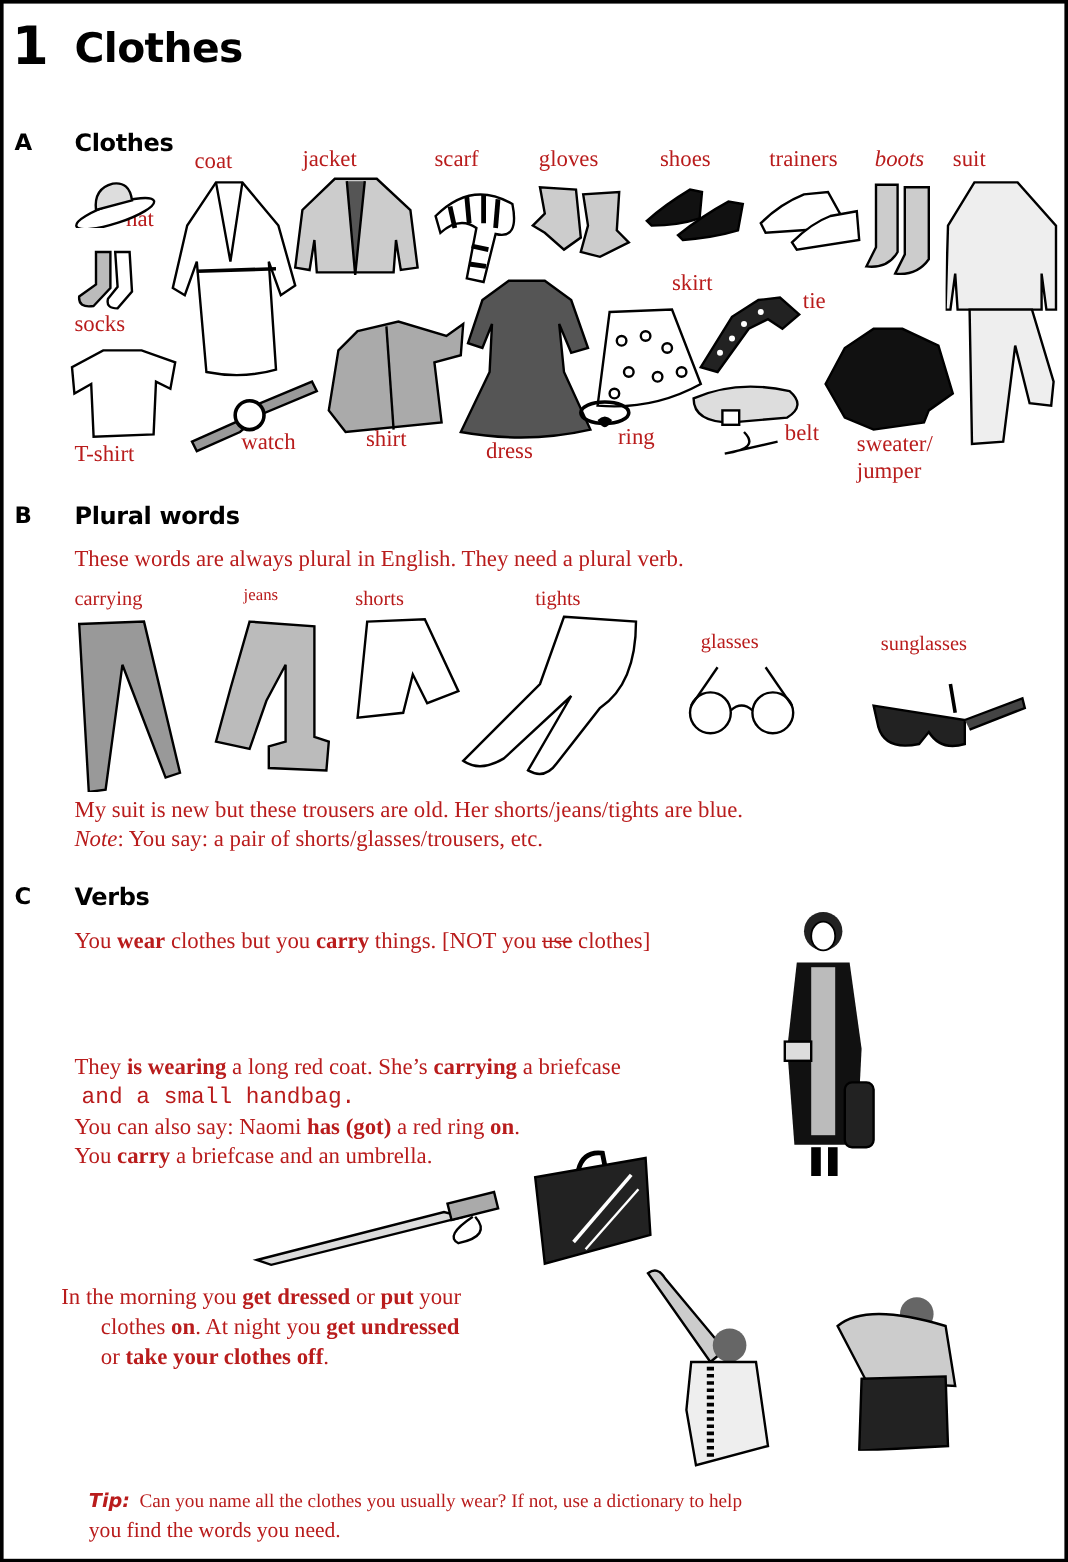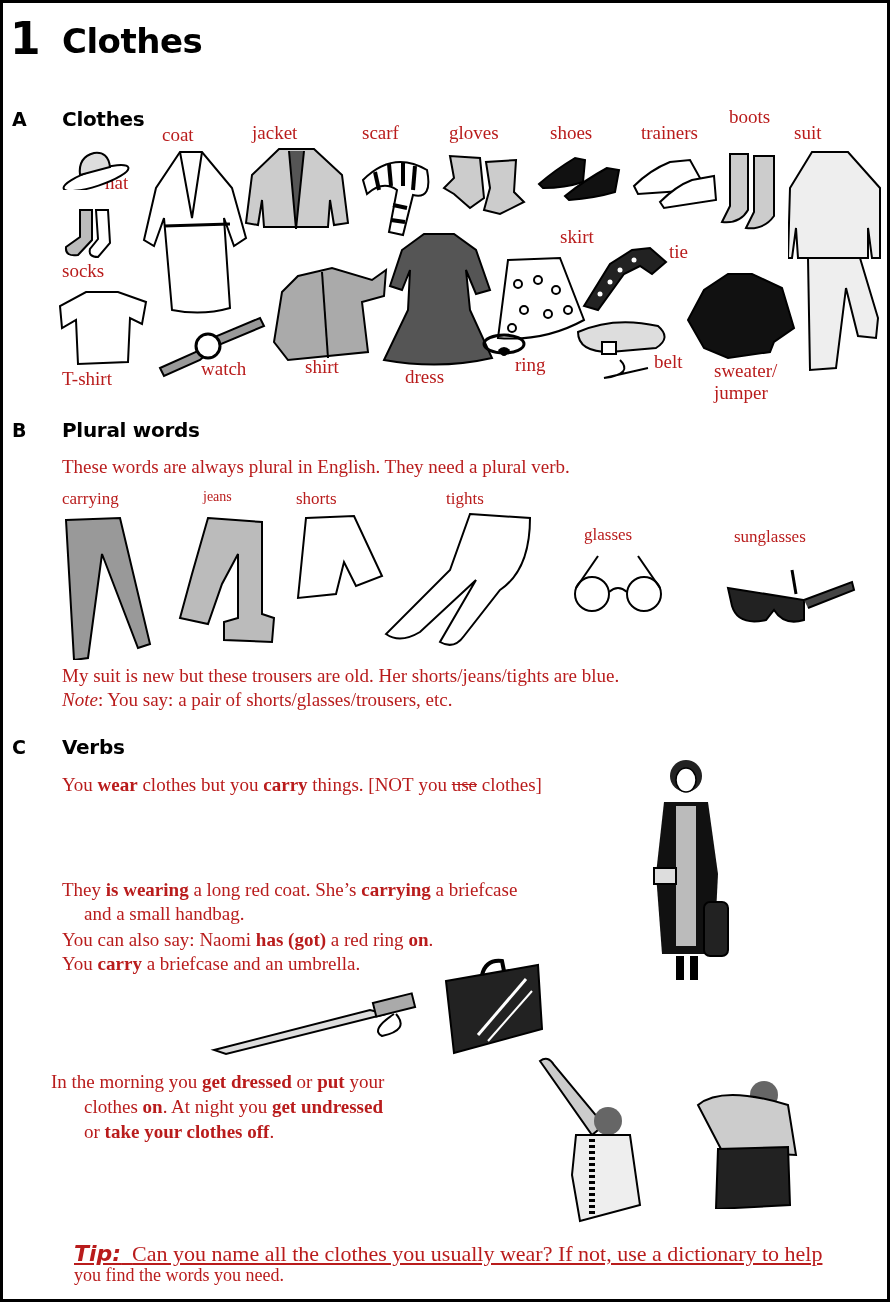--- a/index.html
+++ b/index.html
@@ -31,21 +31,21 @@
 
 <div class="abs sans sec-letter" style="top:108px;">A</div>
 <div class="abs sans sec-title" style="top:107px;">Clothes</div>
 
 <div class="abs serif lbl" style="left:162px;top:124px;">coat</div>
 <div class="abs serif lbl" style="left:252px;top:122px;">jacket</div>
 <div class="abs serif lbl" style="left:362px;top:122px;">scarf</div>
 <div class="abs serif lbl" style="left:449px;top:122px;">gloves</div>
 <div class="abs serif lbl" style="left:550px;top:122px;">shoes</div>
 <div class="abs serif lbl" style="left:641px;top:122px;">trainers</div>
-<div class="abs serif lbl" style="left:729px;top:106px;">boots</div>
+<div class="abs serif lbl" style="left:729px;top:122px;font-style:italic;">boots</div>
 <div class="abs serif lbl" style="left:794px;top:122px;">suit</div>
 <div class="abs serif lbl" style="left:105px;top:172px;">hat</div>
 <div class="abs serif lbl" style="left:62px;top:260px;">socks</div>
 <div class="abs serif lbl" style="left:560px;top:226px;">skirt</div>
 <div class="abs serif lbl" style="left:669px;top:241px;">tie</div>
 <div class="abs serif lbl" style="left:62px;top:368px;">T-shirt</div>
 <div class="abs serif lbl" style="left:201px;top:358px;">watch</div>
 <div class="abs serif lbl" style="left:305px;top:356px;">shirt</div>
 <div class="abs serif lbl" style="left:405px;top:366px;">dress</div>
 <div class="abs serif lbl" style="left:515px;top:354px;">ring</div>
@@ -237,21 +237,21 @@
 
 <div class="abs serif body" style="left:62px;top:665px;">My suit is new but these trousers are old. Her shorts/jeans/tights are blue.</div>
 <div class="abs serif body" style="left:62px;top:689px;"><i>Note</i><span>: You say: a pair of shorts/glasses/trousers, etc.</span></div>
 
 <div class="abs sans sec-letter" style="top:736px;">C</div>
 <div class="abs sans sec-title" style="top:735px;">Verbs</div>
 
 <div class="abs serif body" style="left:62px;top:774px;"><span>You </span><b>wear</b><span> clothes but you </span><b>carry</b><span> things. [</span><span class="sc">NOT</span><span> you </span><span class="strike">use</span><span> clothes]</span></div>
 
 <div class="abs serif body" style="left:62px;top:879px;"><span>They </span><b>is wearing</b><span> a long red coat. She’s </span><b>carrying</b><span> a briefcase</span></div>
-<div class="abs serif body" style="left:84px;top:903px;">and a small handbag.</div>
+<div class="abs serif body" style="left:68px;top:903px;font-family:Liberation Mono, monospace;">and a small handbag.</div>
 <div class="abs serif body" style="left:62px;top:929px;"><span>You can also say: Naomi </span><b>has (got)</b><span> a red ring </span><b>on</b><span>.</span></div>
 <div class="abs serif body" style="left:62px;top:953px;"><span>You </span><b>carry</b><span> a briefcase and an umbrella.</span></div>
 
 <div class="abs serif body" style="left:51px;top:1071px;"><span>In the morning you </span><b>get dressed</b><span> or </span><b>put</b><span> your</span></div>
 <div class="abs serif body" style="left:84px;top:1096px;"><span>clothes </span><b>on</b><span>. At night you </span><b>get undressed</b></div>
 <div class="abs serif body" style="left:84px;top:1121px;"><span>or </span><b>take your clothes off</b><span>.</span></div>
 
 <div class="ill" style="left:648px;top:754px;width:82px;height:232px;">
   <svg viewBox="0 0 82 232">
       <circle cx="38" cy="22" r="16" fill="#222"></circle>
@@ -288,14 +288,14 @@
     </svg>
 </div>
 <div class="ill" style="left:692px;top:1075px;width:110px;height:134px;">
   <svg viewBox="0 0 110 134">
       <circle cx="72" cy="20" r="14" fill="#666"></circle>
       <path d="M6 30 Q30 10 96 30 L104 80 L30 76 Z" fill="#ccc" stroke="#000" stroke-width="2"></path>
       <path d="M26 74 L96 72 L98 130 L24 134 Z" fill="#222" stroke="#000" stroke-width="2"></path>
     </svg>
 </div>
 
-<div class="abs serif body" style="left:74px;top:1241px;font-size:22px;text-decoration:underline;"><span class="tip-b">Tip:</span>&nbsp; <span>Can you name all the clothes you usually wear? If not, use a dictionary to help</span></div>
+<div class="abs serif body" style="left:74px;top:1241px;font-size:16px;"><span class="tip-b">Tip:</span>&nbsp; <span>Can you name all the clothes you usually wear? If not, use a dictionary to help</span></div>
 <div class="abs serif body" style="left:74px;top:1265px;font-size:18px;">you find the words you need.</div>
 
 </body></html>

